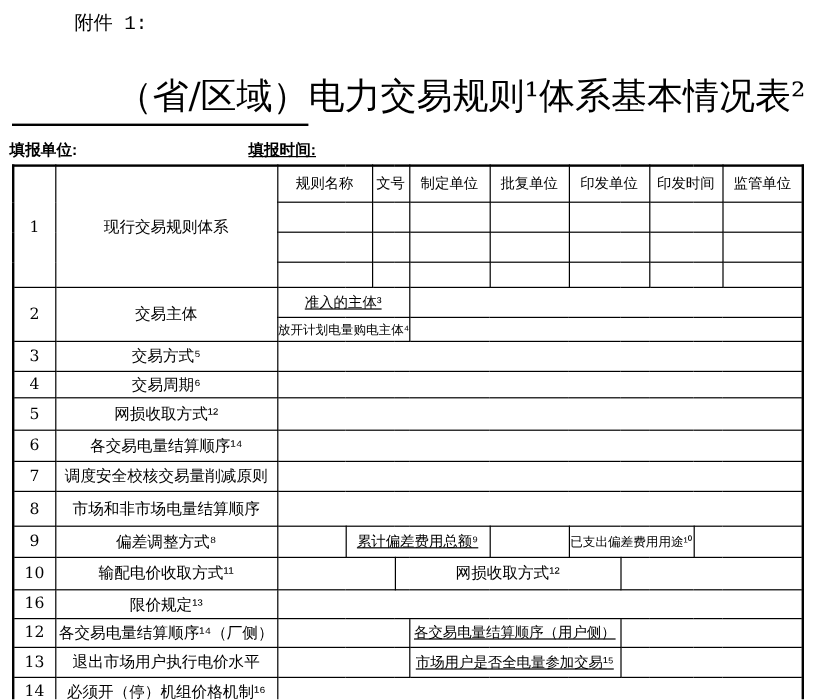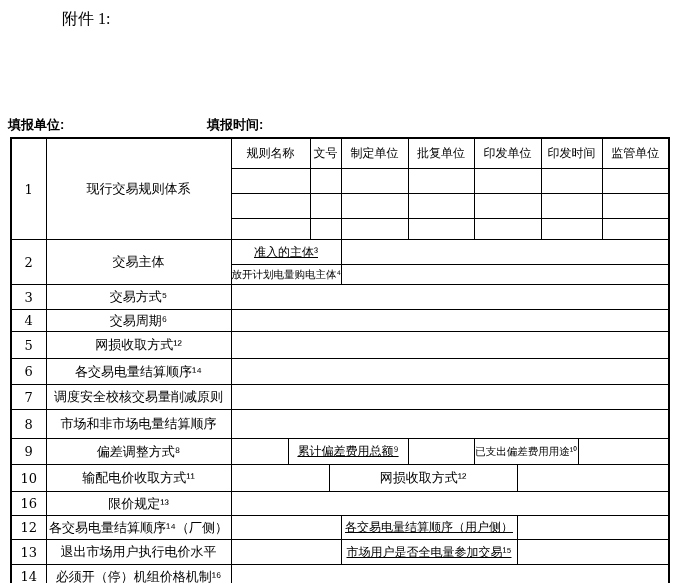--- a/index.html
+++ b/index.html
@@ -2,33 +2,33 @@
 <html><head>
 <meta charset="utf-8">
 <style>
   html,body { margin:0; padding:0; background:#fff; }
   .page {
     position:relative; width:678px; height:583px; background:#ffffff;
     font-family:"Liberation Sans", sans-serif; color:#000; overflow:hidden;
   }
   .attachment {
     position:absolute; left:62px; top:9px;
-    font-size:16px; font-family:Liberation Serif, serif;
+    font-size:16px; font-family:Liberation Mono, monospace;
   }
   .title {
     position:absolute; left:10px; top:60px; width:665px;
     font-size:30px; font-family:"DejaVu Serif", serif;
     white-space:nowrap; letter-spacing:0px;
   }
   .title-underlined {
     display:inline-block; border-bottom:2px solid #000;
     padding-left:87px; padding-bottom:2px;
   }
   .meta-row { position:absolute; left:8px; top:116px; font-size:13px; font-weight:bold; }
-  .meta-time { position:absolute; left:199px; top:0; white-space:nowrap; }
+  .meta-time { position:absolute; left:199px; top:0; white-space:nowrap;text-decoration:underline; }
   table.form-table {
     position:absolute; left:10px; top:137px; width:658px;
     border-collapse:collapse; table-layout:fixed;
     border:2px solid #000;
   }
   .form-table td {
     border:1px solid #000; padding:0 2px;
     font-size:13px; text-align:center; vertical-align:middle;
     white-space:nowrap; overflow:hidden;
   }
@@ -38,20 +38,21 @@
   .form-table td.mid { font-size:12px;text-decoration:underline; }
   .form-table td.fit-sm { font-size:10.5px; padding:0; }
 </style>
 </head>
 <body>
 
 <div class="page">
 
   <div class="attachment">附件 1:</div>
 
+  <div class="title"><span class="title-underlined">（省/区域）</span><span>电力交易规则¹体系基本情况表²</span></div>
 
   <div class="meta-row">
     <span>填报单位:</span>
     <span class="meta-time">填报时间:</span>
   </div>
 
   <table class="form-table">
     <colgroup>
       <col style="width:35px">
         <col style="width:185px">

